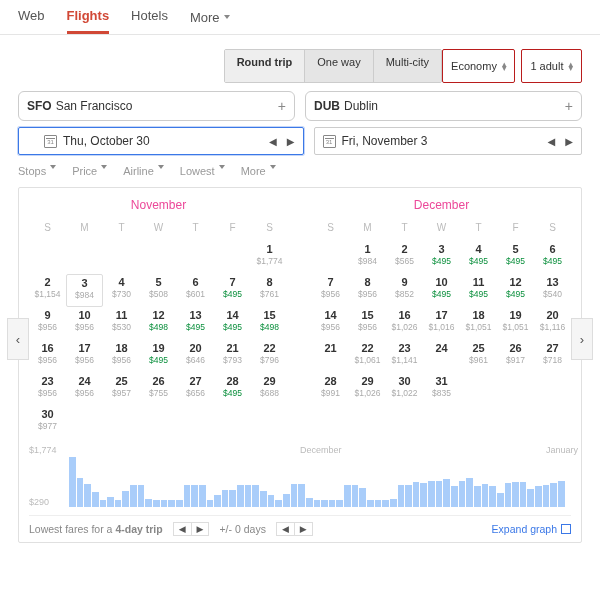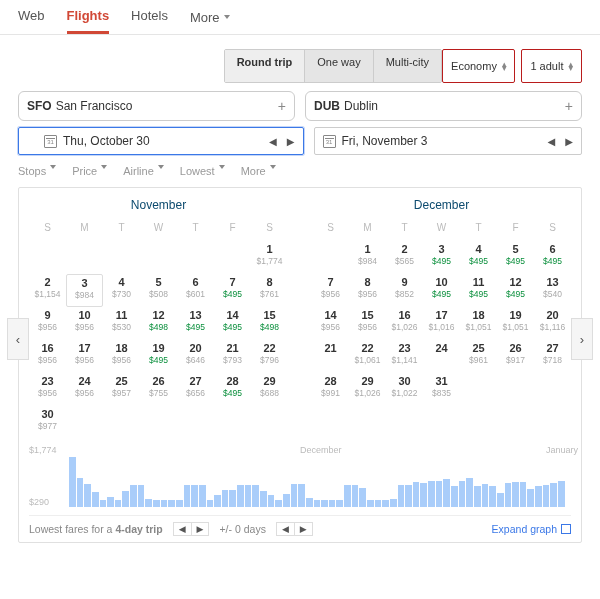--- a/index.html
+++ b/index.html
@@ -41,21 +41,21 @@
 .datebox .navarr span { cursor: pointer; font-size: 10px; }
 
 
 .filterrow { display: flex; gap: 16px; color: #999; font-size: 11px; padding: 2px 0 10px; }
 .filterrow .f { display: flex; align-items: flex-start; gap: 4px; cursor: pointer; }
 
 
 .calwrap { border: 1px solid #e0e0e0; border-radius: 2px; padding: 10px 10px 6px; position: relative; }
 .months { display: flex; gap: 24px; }
 .month { flex: 1; }
-.month h4 { text-align: center; font-size: 12px; font-weight: normal; color: #0c4a6e; margin-bottom: 10px; }
+.month h4 { text-align: center; font-size: 12px; font-weight: normal; color: #ec4899; margin-bottom: 10px; }
 .dow { display: grid; grid-template-columns: repeat(7,1fr); text-align: center; color: #bbb; font-size: 10px; margin-bottom: 8px; }
 .grid { display: grid; grid-template-columns: repeat(7,1fr); }
 .cell { height: 33px; text-align: center; padding-top: 2px; position: relative; cursor: pointer; }
 .cell .d { font-size: 11px; color: #333; font-weight: bold; }
 .cell .p { font-size: 8.5px; color: #aaa; margin-top: 1px; }
 .cell .p.green { color: #0a8f3c; }
 .cell.today { border:1px solid #ddd; border-radius:2px; }
 .navbtn { position: absolute; top: 130px; width: 22px; height: 42px; background: #f5f5f5; border: 1px solid #ddd; display: flex; align-items: center; justify-content: center; cursor: pointer; font-size: 13px; color: #555; }
 .navbtn.left { left: -12px; }
 .navbtn.right { right: -12px; }

